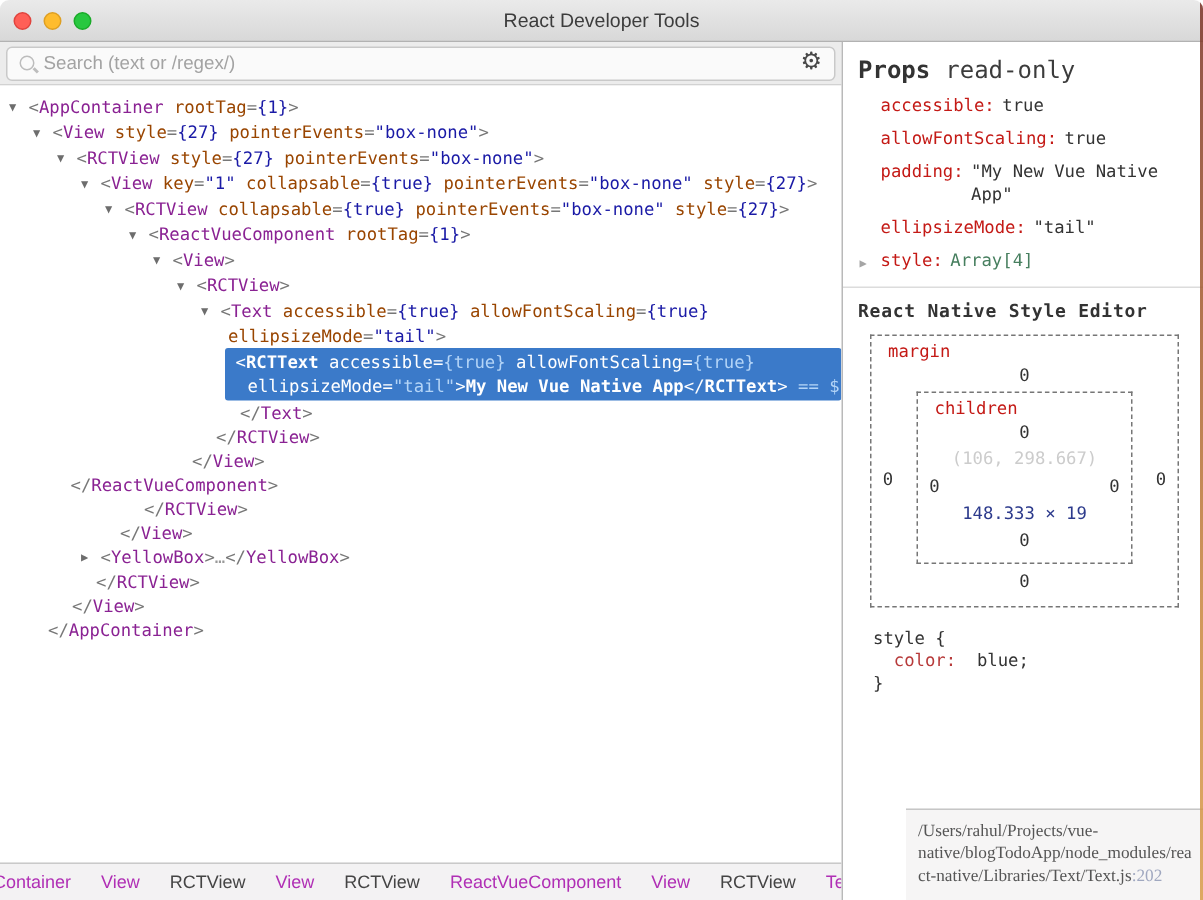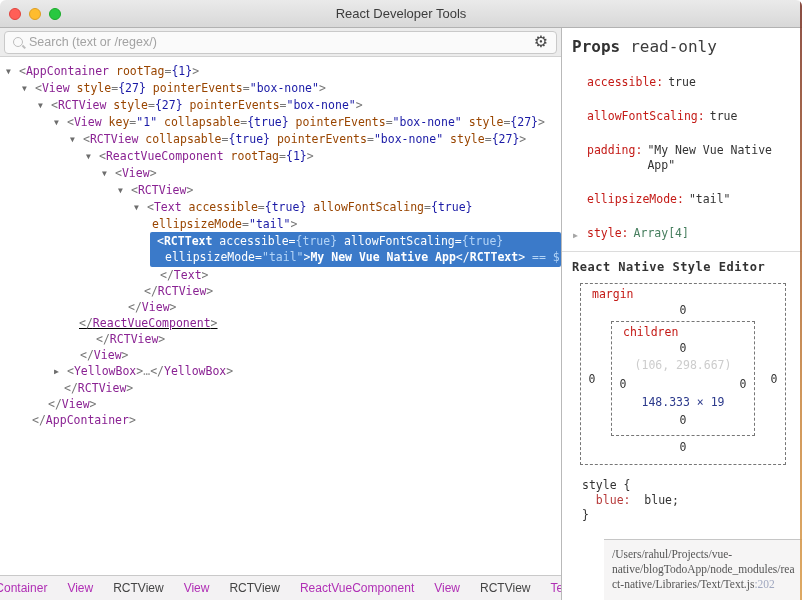--- a/index.html
+++ b/index.html
@@ -66,21 +66,21 @@
   .crumb { display:flex; align-items:center; padding:0 10px; cursor:default; }
   .crumb.composite { color:#b02fb5; }
   .crumb.host { color:#444; }
 
   
   .props { padding:9px 10px 10px; border-bottom:1px solid #dcdcdc;
            font-family:"DejaVu Sans Mono", monospace; }
   .props-header { font-size:16px; color:#333; }
   .props-header .ptitle { font-weight:bold; }
   .props-header .pmode { margin-left:10px; color:#3c3c3c; }
-  .prop-row { display:flex; margin-top:19px; padding-left:15px; position:relative;
+  .prop-row { display:flex; margin-top:7px; padding-left:15px; position:relative;
               font-size:11.5px; line-height:15px; }
   .prop-key { color:#c41a16; white-space:pre; flex:0 0 auto; }
   .prop-val { color:#333; margin-left:5px; }
   .prop-val.array { color:#477f5f; }
   .prop-arrow { position:absolute; left:1px; top:2px; color:#a5a5a5; font-size:8px; }
 
   .styleeditor { padding:8px 10px 0; font-family:"DejaVu Sans Mono", monospace; }
   .se-title { font-size:12px; font-weight:bold; color:#333; letter-spacing:0.5px; }
   .boxmodel { border:1px dashed #767676; margin:9px 6px 0 8px; padding:3px 0 8px;
               font-size:11.5px; color:#333; text-align:center; }
@@ -141,21 +141,21 @@
           <div class="trow" style="padding-left: 118px;"><span class="arrow">▼</span><span class="tk-b">&lt;</span><span class="tk-t">RCTView</span><span class="tk-b">&gt;</span></div>
           <div class="trow" style="padding-left: 134px;"><span class="arrow">▼</span><span class="tk-b">&lt;</span><span class="tk-t">Text</span><span class="tk-n"> </span><span class="tk-a">accessible</span><span class="tk-b">=</span><span class="tk-v">{true}</span><span class="tk-n"> </span><span class="tk-a">allowFontScaling</span><span class="tk-b">=</span><span class="tk-v">{true}</span></div>
           <div class="trow cont" style="padding-left: 152px;"><span class="tk-a">ellipsizeMode</span><span class="tk-b">=</span><span class="tk-v">"tail"</span><span class="tk-b">&gt;</span></div>
           <div class="selblock">
             <div class="trow"><span class="tk-b">&lt;</span><span class="tk-t">RCTText</span><span class="tk-n"> </span><span class="tk-a">accessible</span><span class="tk-b">=</span><span class="tk-v">{true}</span><span class="tk-n"> </span><span class="tk-a">allowFontScaling</span><span class="tk-b">=</span><span class="tk-v">{true}</span></div>
             <div class="trow cont"><span class="tk-a">ellipsizeMode</span><span class="tk-b">=</span><span class="tk-v">"tail"</span><span class="tk-b">&gt;</span><span class="tk-x">My New Vue Native App</span><span class="tk-b">&lt;/</span><span class="tk-t">RCTText</span><span class="tk-b">&gt;</span><span class="tk-m"> == $r</span></div>
           </div>
           <div class="trow" style="padding-left: 160px;"><span class="tk-b">&lt;/</span><span class="tk-t">Text</span><span class="tk-b">&gt;</span></div>
           <div class="trow" style="padding-left: 144px;"><span class="tk-b">&lt;/</span><span class="tk-t">RCTView</span><span class="tk-b">&gt;</span></div>
           <div class="trow" style="padding-left: 128px;"><span class="tk-b">&lt;/</span><span class="tk-t">View</span><span class="tk-b">&gt;</span></div>
-          <div class="trow" style="padding-left: 79px; text-decoration: underline;"><span class="tk-b">&lt;/</span><span class="tk-t">ReactVueComponent</span><span class="tk-b">&gt;</span></div>
+          <div class="trow" style="padding-left: 47px;"><span class="tk-b">&lt;/</span><span class="tk-t">ReactVueComponent</span><span class="tk-b">&gt;</span></div>
           <div class="trow" style="padding-left: 96px;"><span class="tk-b">&lt;/</span><span class="tk-t">RCTView</span><span class="tk-b">&gt;</span></div>
           <div class="trow" style="padding-left: 80px;"><span class="tk-b">&lt;/</span><span class="tk-t">View</span><span class="tk-b">&gt;</span></div>
           <div class="trow" style="padding-left: 54px;"><span class="arrow">▶</span><span class="tk-b">&lt;</span><span class="tk-t">YellowBox</span><span class="tk-b">&gt;</span><span class="tk-m">…</span><span class="tk-b">&lt;/</span><span class="tk-t">YellowBox</span><span class="tk-b">&gt;</span></div>
           <div class="trow" style="padding-left: 64px;"><span class="tk-b">&lt;/</span><span class="tk-t">RCTView</span><span class="tk-b">&gt;</span></div>
           <div class="trow" style="padding-left: 48px;"><span class="tk-b">&lt;/</span><span class="tk-t">View</span><span class="tk-b">&gt;</span></div>
           <div class="trow" style="padding-left: 32px;"><span class="tk-b">&lt;/</span><span class="tk-t">AppContainer</span><span class="tk-b">&gt;</span></div>
         </div>
 
       <div class="crumbbar">
         <div class="crumbs">
@@ -225,21 +225,21 @@
               </div>
               <div class="bm-zero">0</div>
             </div>
             <span class="bm-side">0</span>
           </div>
           <div class="bm-zero">0</div>
         </div>
 
         <div class="stylerule">
           <div>style {</div>
-          <div>&nbsp;&nbsp;<span class="sr-prop">blue:</span>&nbsp;&nbsp;<span>blue;</span></div>
+          <div>&nbsp;&nbsp;<span class="sr-prop">color:</span>&nbsp;&nbsp;<span>blue;</span></div>
           <div>}</div>
         </div>
       </div>
 
       <div class="spacer"></div>
 
       <div class="source"><span>/Users/rahul/Projects/vue-native/blogTodoApp/node_modules/react-native/Libraries/Text/Text.js</span><span class="src-line">:202</span></div>
 
     </div>
   </div>

